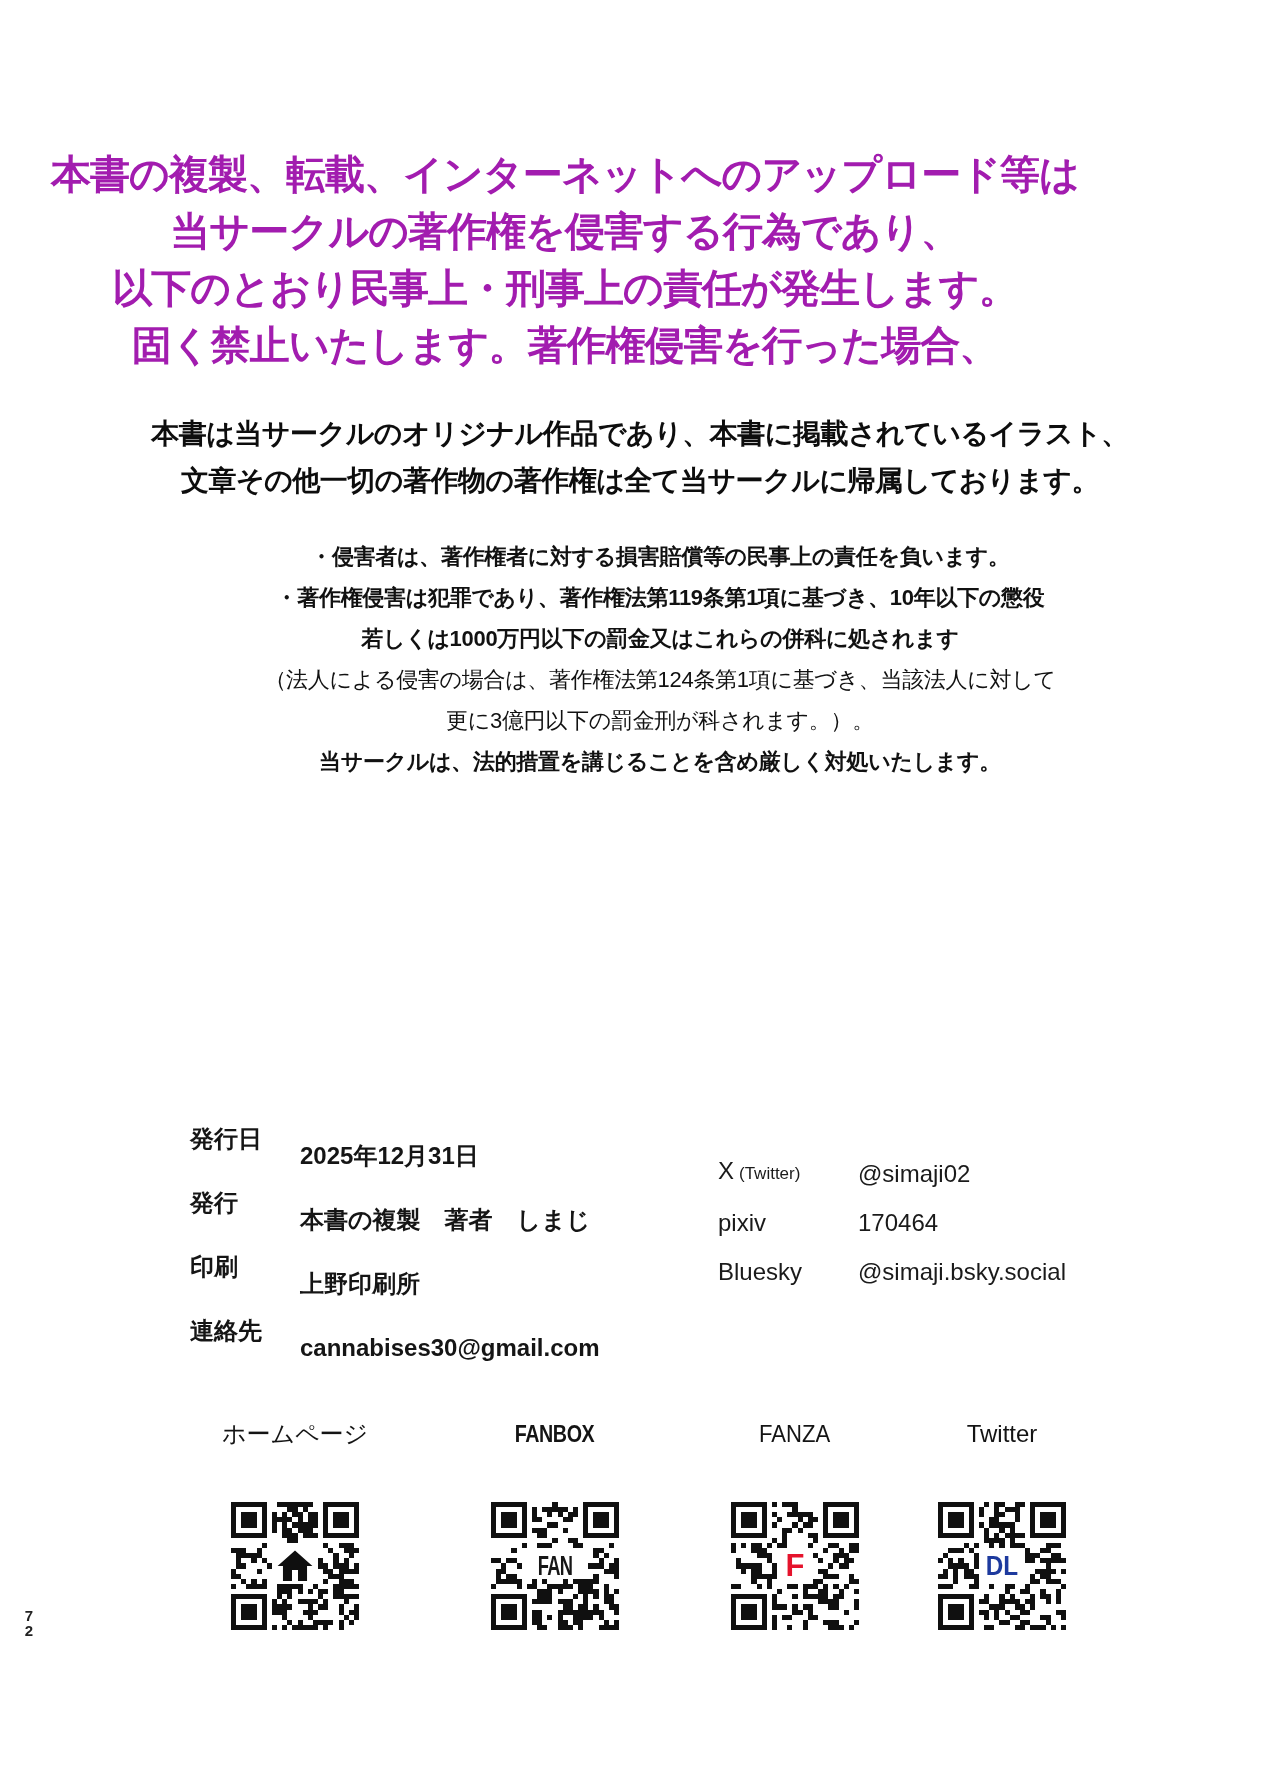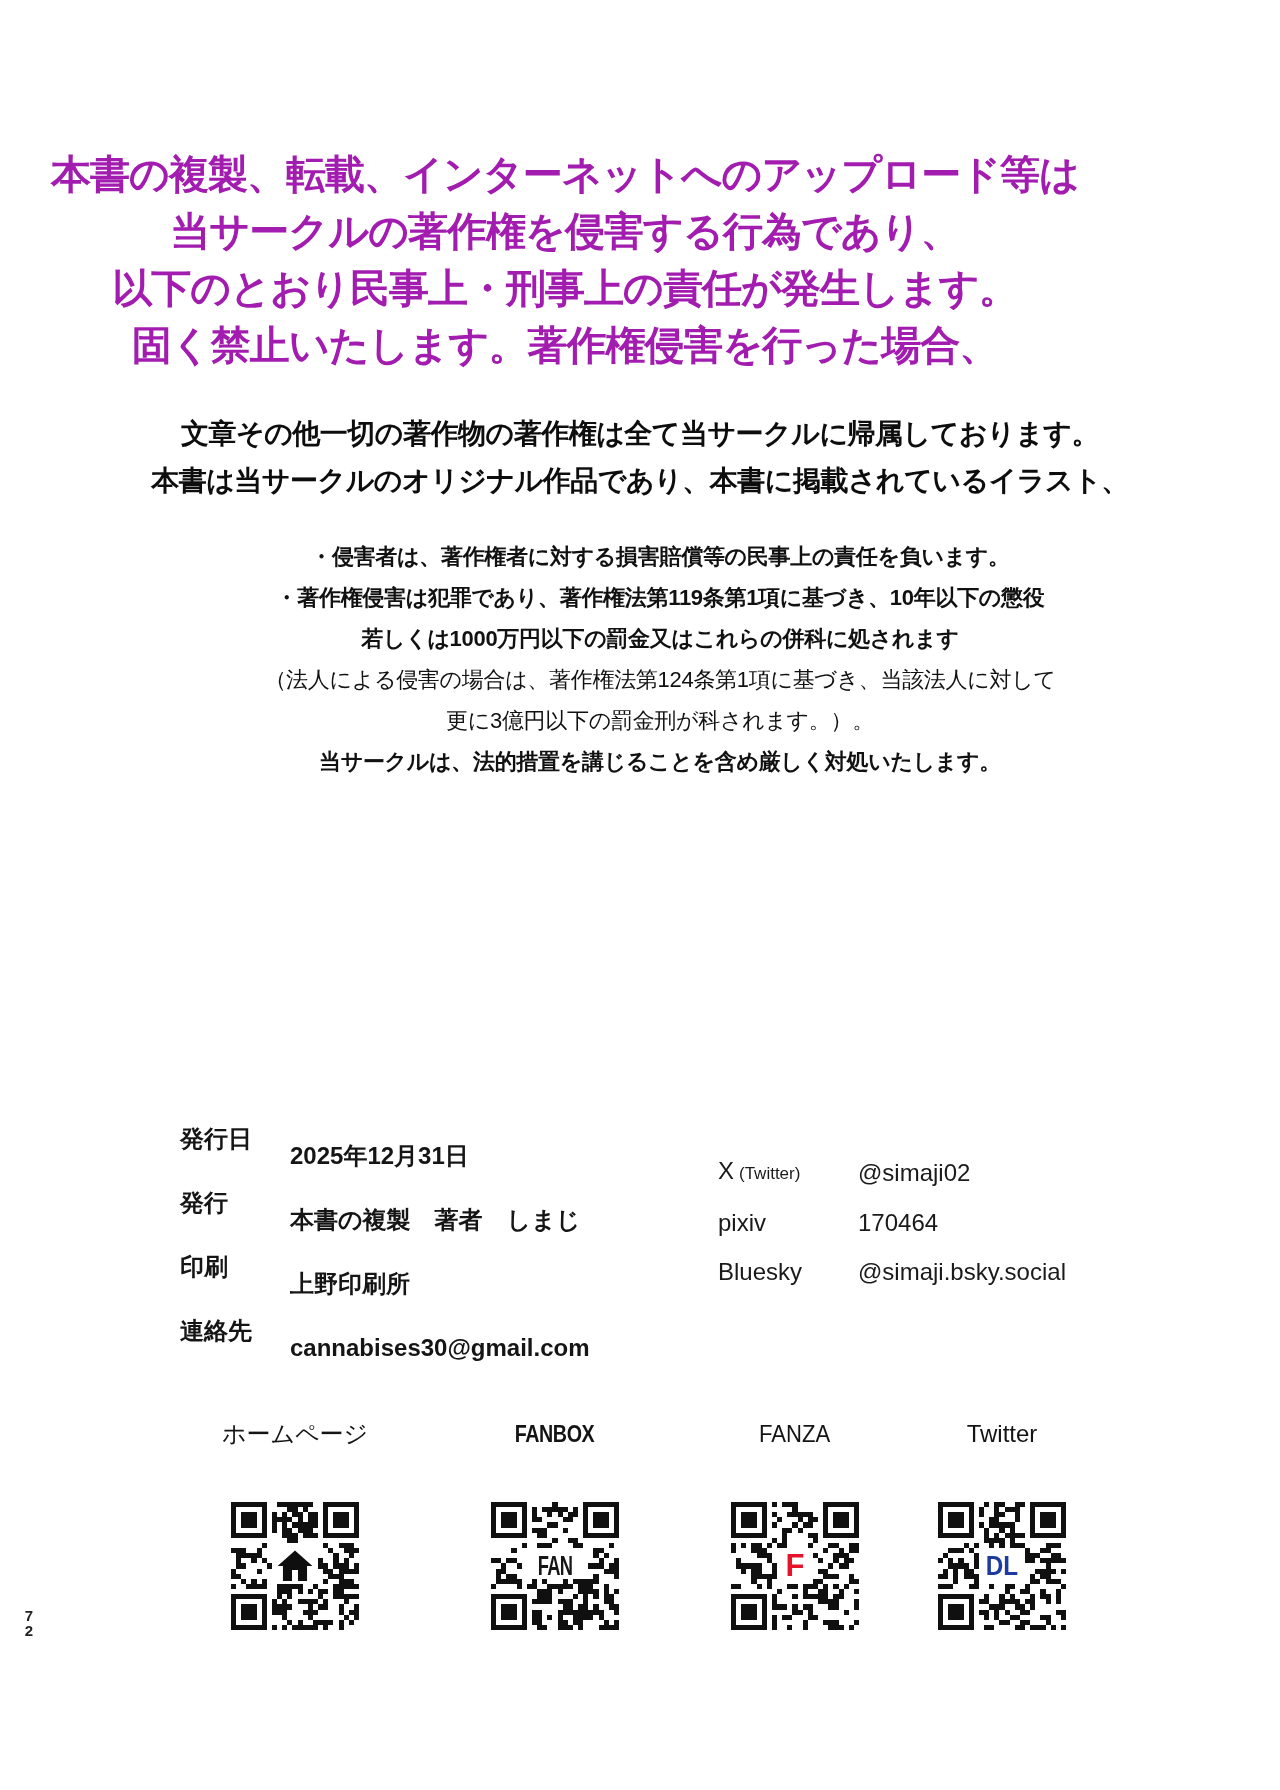--- a/index.html
+++ b/index.html
@@ -19,31 +19,31 @@
     color:#0d0d0d;letter-spacing:-0.5px;
   }
   .legal{
     position:absolute;top:536px;left:20px;width:1280px;
     text-align:center;font-size:22px;font-weight:700;line-height:41px;
     color:#111;letter-spacing:-0.3px;
   }
   .legal .line:nth-child(4),
   .legal .line:nth-child(5){font-weight:400;}
   .colophon{
-    position:absolute;top:1126px;left:180px;font-size:24px;font-weight:700;
+    position:absolute;top:1126px;left:190px;font-size:24px;font-weight:700;
     color:#151515;
   }
   .colophon .row{display:flex;line-height:26px;margin-bottom:21px;}
   .colophon .label{width:110px;flex:0 0 110px;}
   .colophon .value{white-space:pre;margin-top:17px;}
   .social{
     position:absolute;top:1158px;left:718px;font-size:24px;font-weight:400;
     color:#1a1a1a;
   }
-  .social .row{display:flex;line-height:26px;margin-bottom:23px;align-items:center;}
+  .social .row{display:flex;line-height:26px;margin-bottom:23px;align-items:flex-end;}
   .social .label{width:140px;flex:0 0 140px;}
   .social .x-note{font-size:17px;margin-left:5px;}
   .social .value{white-space:pre;}
   .qr-col{position:absolute;top:1388px;width:190px;text-align:center;margin-top:32px;}
   .qr-col .qr-label{font-size:24px;font-weight:400;line-height:28px;color:#141414;display:inline-block;}
   .qr-col.col-fanbox .qr-label{font-weight:800;transform:scaleX(0.82);letter-spacing:-0.5px;}
   .qr-col.col-fanza .qr-label{transform:scaleX(0.92);}
   .qr-box{position:relative;width:128px;height:128px;margin:54px auto 0 auto;}
   .qr-grid{position:absolute;inset:0;}
   .qr-grid svg{display:block;}
@@ -64,22 +64,22 @@
 <body>
 
 <div class="warning-heading">
   <div class="line">本書の複製、転載、インターネットへのアップロード等は</div>
   <div class="line">当サークルの著作権を侵害する行為であり、</div>
   <div class="line">以下のとおり民事上・刑事上の責任が発生します。</div>
   <div class="line">固く禁止いたします。著作権侵害を行った場合、</div>
 </div>
 
 <div class="ownership">
+  <div class="line">本書は当サークルのオリジナル作品であり、本書に掲載されているイラスト、</div>
   <div class="line">文章その他一切の著作物の著作権は全て当サークルに帰属しております。</div>
-  <div class="line">本書は当サークルのオリジナル作品であり、本書に掲載されているイラスト、</div>
 </div>
 
 <div class="legal">
   <div class="line">・侵害者は、著作権者に対する損害賠償等の民事上の責任を負います。</div>
   <div class="line">・著作権侵害は犯罪であり、著作権法第119条第1項に基づき、10年以下の懲役</div>
   <div class="line">若しくは1000万円以下の罰金又はこれらの併科に処されます</div>
   <div class="line">（法人による侵害の場合は、著作権法第124条第1項に基づき、当該法人に対して</div>
   <div class="line">更に3億円以下の罰金刑が科されます。）。</div>
   <div class="line">当サークルは、法的措置を講じることを含め厳しく対処いたします。</div>
 </div>

